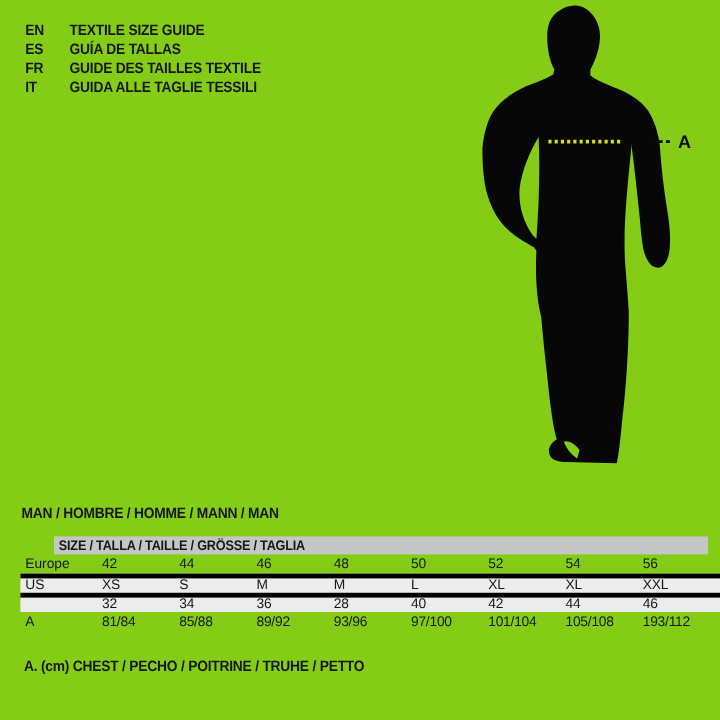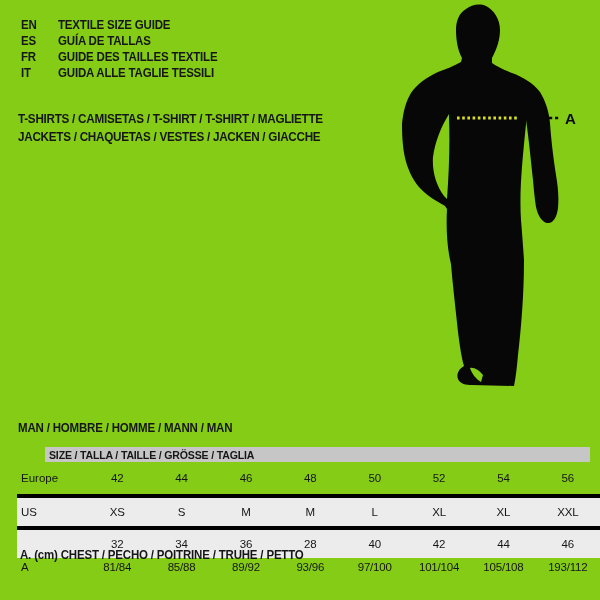--- a/index.html
+++ b/index.html
@@ -25,25 +25,25 @@
 
   
   .section-title { position:absolute; left:18px; top:421px; font-size:12.5px; font-weight:700;
                    letter-spacing:-0.2px; transform:scaleX(0.92); transform-origin:left center; white-space:nowrap; }
 
   
   .size-table { position:absolute; left:17px; top:447px; width:583px; }
   .thead { height:15px; background:#c6c6c6; margin-right:10px; display:flex; align-items:center;
            padding-left:4px; font-size:11.5px; font-weight:700; letter-spacing:-0.2px;margin-left:28px; }
   .thead span { transform:scaleX(0.92); transform-origin:left center; white-space:nowrap; }
-  .tr { display:flex; height:32px; align-items:center; font-size:11.5px; }
+  .tr { display:flex; height:16px; align-items:center; font-size:11.5px; }
   .tr.last { height:17px; }
   .tr.shade { background:#ececec; border-top:4px solid #000000; }
   .td.label { width:68px; padding-left:4px; }
-  .td.cell { flex:1; text-align:center; letter-spacing:-0.2px; }
+  .td.cell { flex:1; text-align:left; letter-spacing:-0.2px; }
 
   
   .footnote { position:absolute; left:20px; top:548px; font-size:12.5px; font-weight:700;
               letter-spacing:-0.2px; transform:scaleX(0.92); transform-origin:left center; white-space:nowrap; }
 </style>
 </head>
 <body>
 
 <div class="canvas">
 
@@ -59,24 +59,20 @@
     <div class="lang-row">
       <span class="lang-code">FR</span>
       <span class="lang-title">GUIDE DES TAILLES TEXTILE</span>
     </div>
     <div class="lang-row">
       <span class="lang-code">IT</span>
       <span class="lang-title">GUIDA ALLE TAGLIE TESSILI</span>
     </div>
   </div>
 
-  <div class="cat-block">
-    <div class="cat-line">T-SHIRTS / CAMISETAS / T-SHIRT / T-SHIRT / MAGLIETTE</div>
-    <div class="cat-line">JACKETS / CHAQUETAS / VESTES / JACKEN / GIACCHE</div>
-  </div>
 
   <div class="figure-wrap">
     <svg viewBox="398 0 202 400" xmlns="http://www.w3.org/2000/svg">
       <path fill="#070707" fill-rule="evenodd" d="
         M466,9
         C459,13 456,21 456,30
         C456,41 458,51 462,58
         L461,62
         C454,66 446,69 438,72
         C427,77 417,84 411,93

